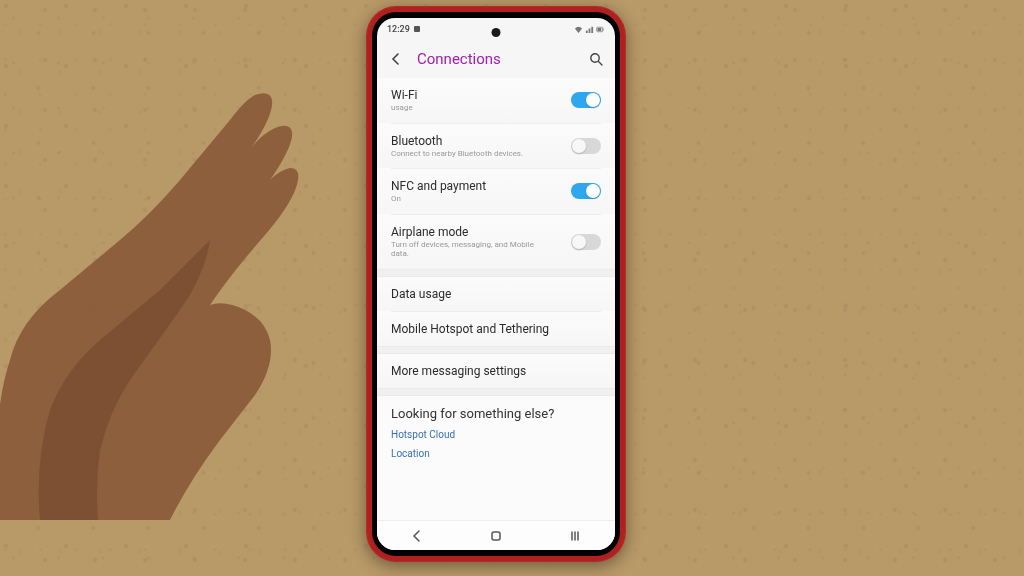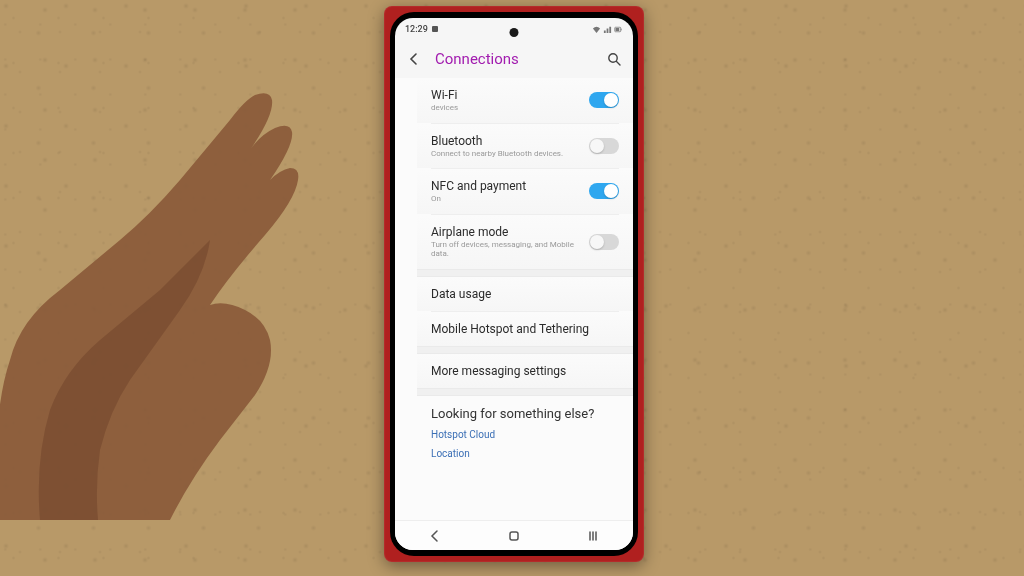--- a/index.html
+++ b/index.html
@@ -25,26 +25,26 @@
     left: -20px;
     top: 40px;
     width: 320px;
     height: 480px;
     pointer-events: none;
   }
   .hand svg { width: 100%; height: 100%; }
   
   .phone {
     position: absolute;
-    left: 384px;
+    left: 366px;
     top: 6px;
     width: 260px;
     height: 556px;
     background: #b0201f;
-    border-radius: 8px;
+    border-radius: 30px;
     box-shadow: 0 4px 16px rgba(0,0,0,0.4), inset 0 0 2px rgba(255,255,255,0.2);
     padding: 6px;
   }
   .phone-inner {
     width: 100%;
     height: 100%;
     background: #000;
     border-radius: 24px;
     padding: 6px 5px;
   }
@@ -88,21 +88,21 @@
     height: 38px;
     display: flex;
     align-items: center;
     padding: 0 10px;
     gap: 12px;
   }
   .back-btn { width:18px; height:18px; display:flex; align-items:center; justify-content:center; cursor:pointer; }
   .header-title { font-size: 15px; color:#a21caf; flex: 1; }
   .search-btn { width:18px; height:18px; display:flex; align-items:center; justify-content:center; cursor:pointer; }
   
-  .list { flex:1; overflow:hidden; background:#fbfbfb;padding-left:22px; }
+  .list { flex:1; overflow:hidden; background:#fbfbfb; }
   .item {
     padding: 10px 14px;
     display:flex;
     align-items:center;
     justify-content:space-between;
     cursor:pointer;
     background: linear-gradient(#fbfbfb, #f6f6f6);
   }
   .item-text { display:flex; flex-direction:column; gap:1px; }
   .item-title { font-size: 12px; color:#2b2b2b; }
@@ -193,21 +193,21 @@
               <line x1="9.5" y1="9.5" x2="13" y2="13" stroke="#444" stroke-width="1.4" stroke-linecap="round"></line>
             </svg>
         </div>
       </div>
 
       <div class="list">
 
         <div class="item">
           <div class="item-text">
             <span class="item-title">Wi-Fi</span>
-            <span class="item-sub">devices</span>
+            <span class="item-sub">usage</span>
           </div>
           <div class="toggle on">
               <div class="knob"></div>
             </div>
         </div>
         <div class="sep"></div>
 
         <div class="item">
           <div class="item-text">
             <span class="item-title">Bluetooth</span>

